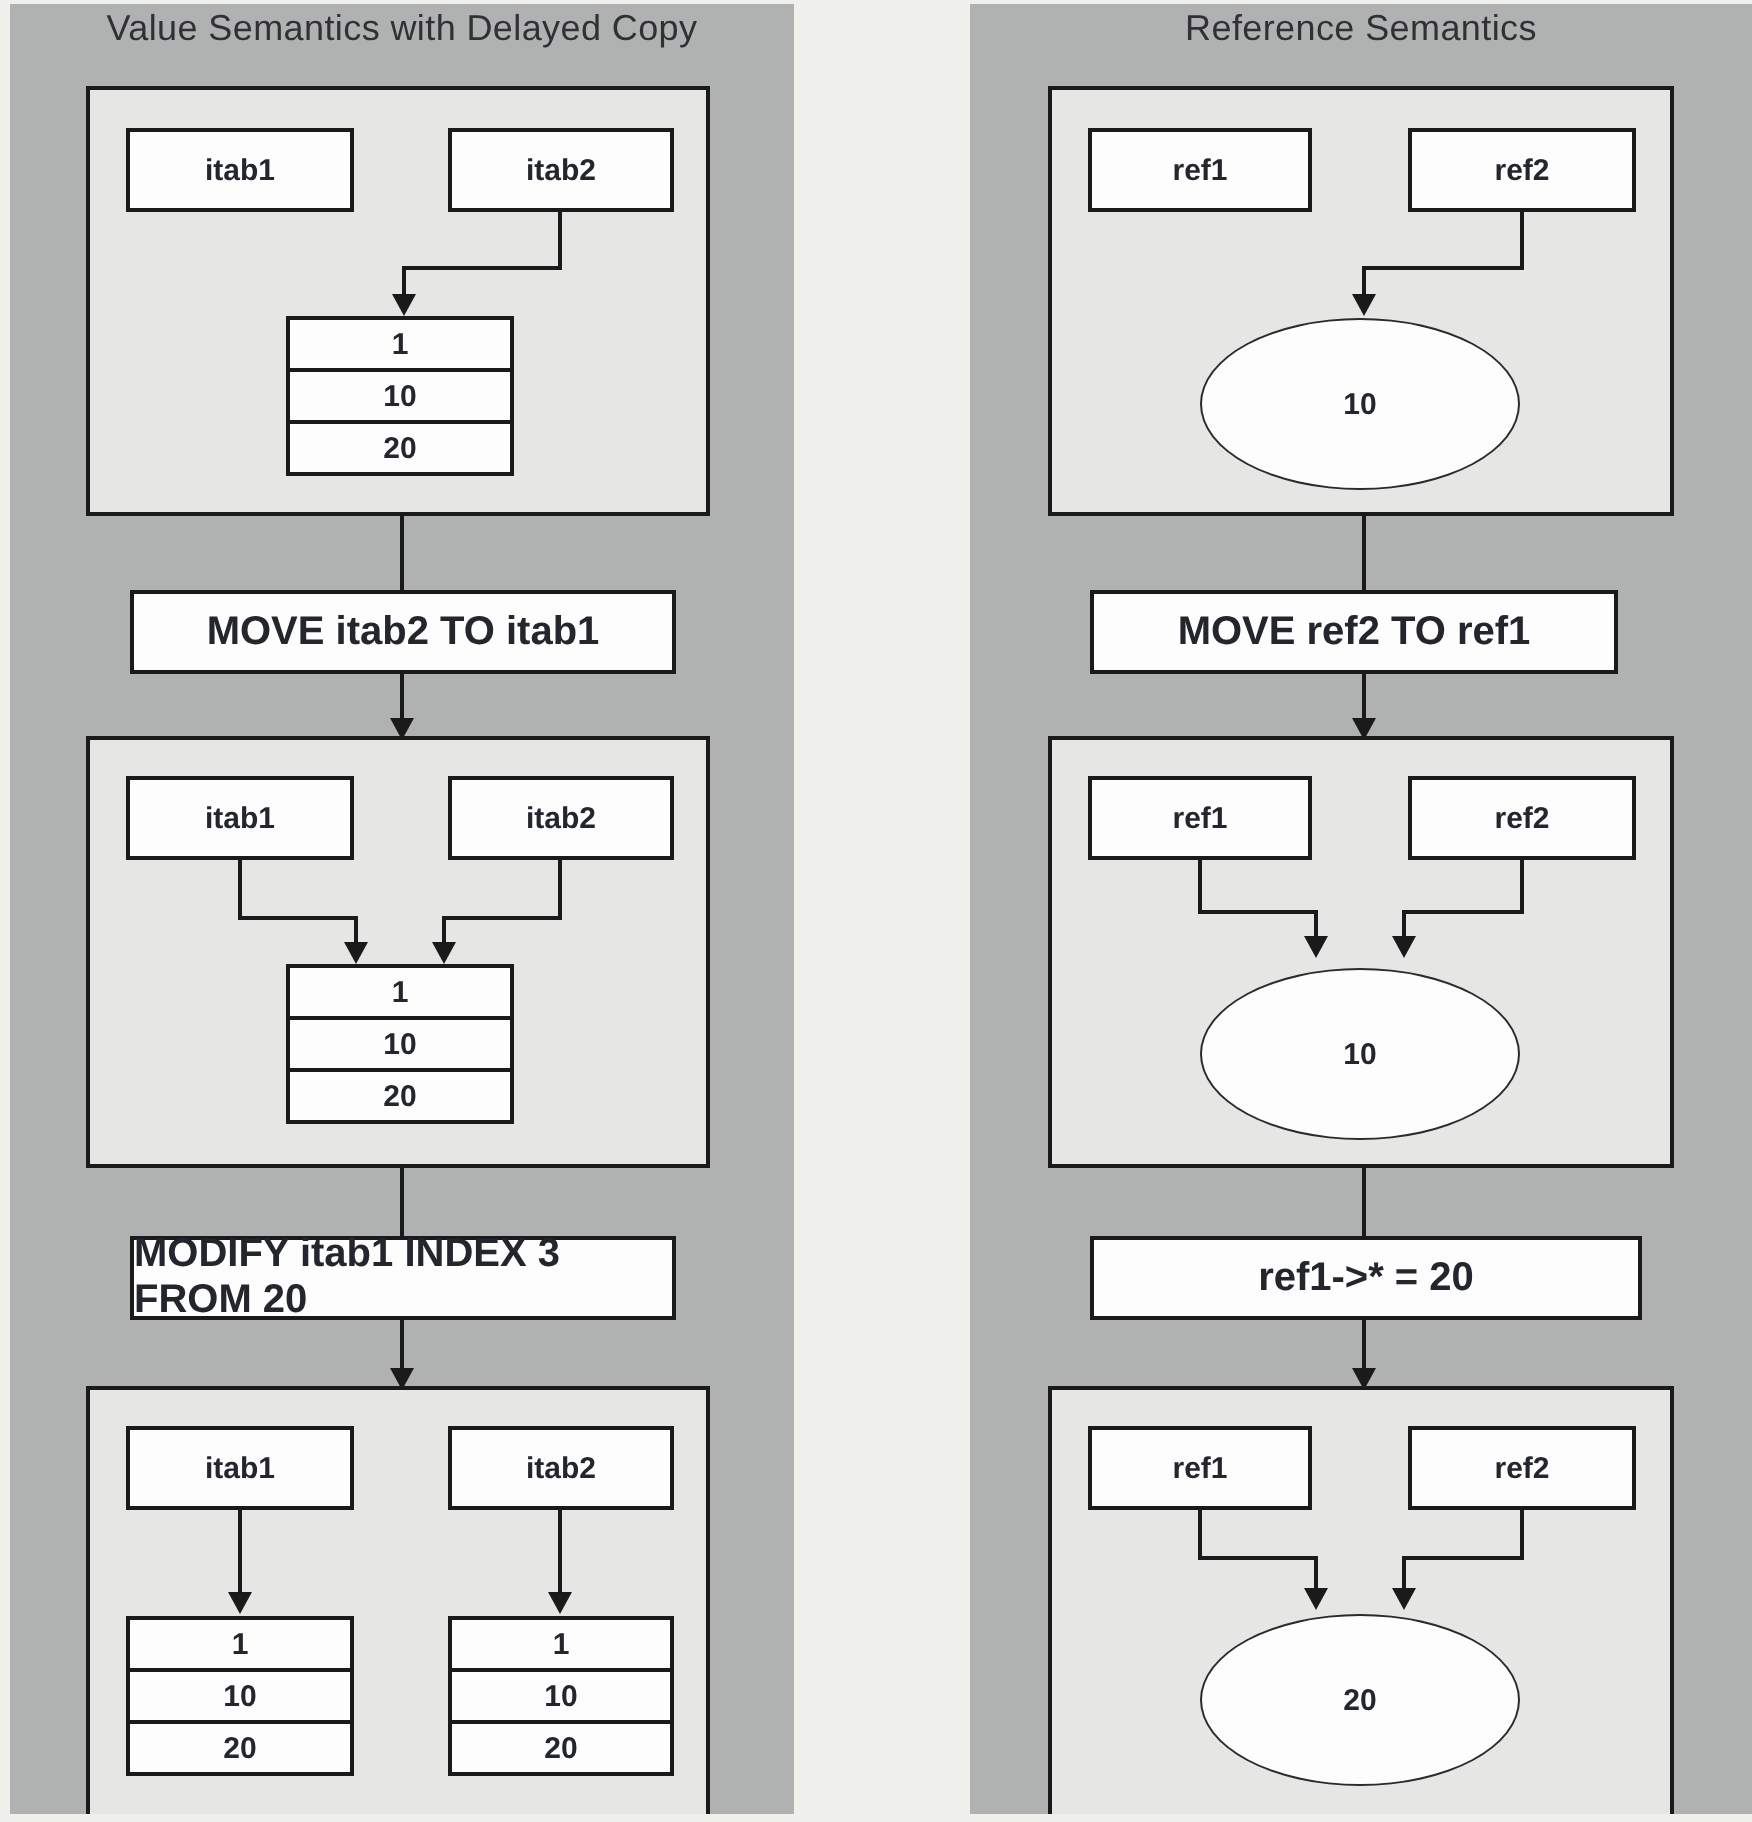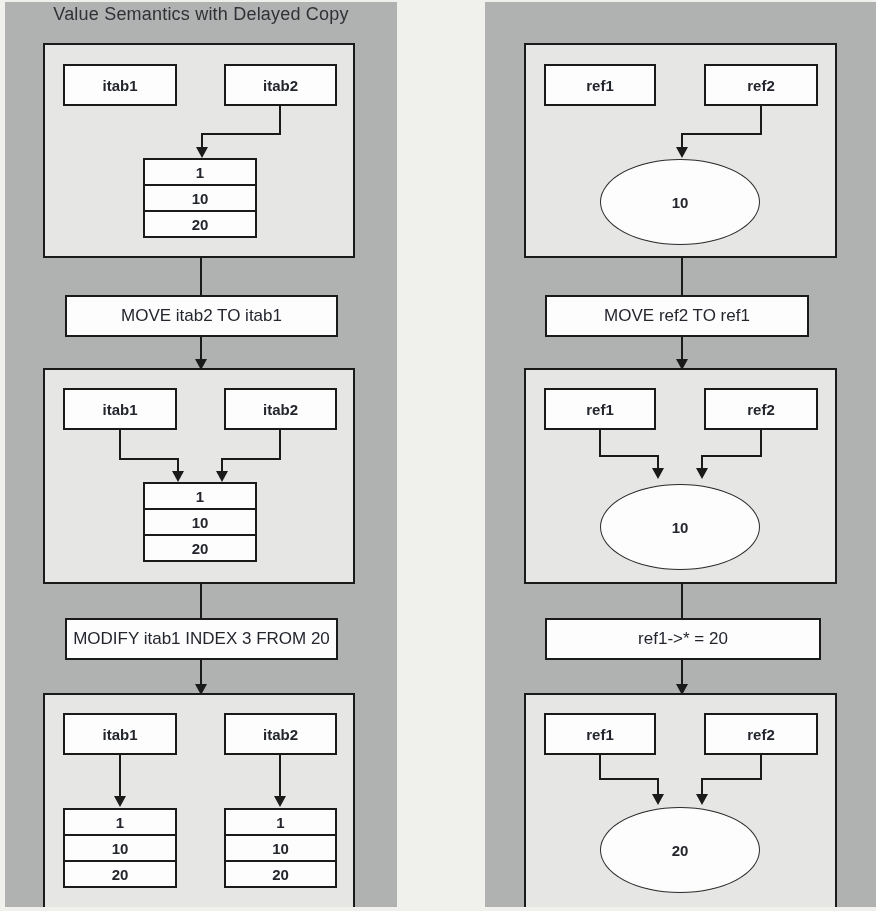--- a/index.html
+++ b/index.html
@@ -13,21 +13,21 @@
   }
   *{margin:0;padding:0;box-sizing:border-box}
   body{font-family:"Liberation Sans",sans-serif;background:#fff}
   #canvas{position:relative;width:876px;height:911px;overflow:hidden;background:var(--page)}
   .panel{position:absolute;top:2px;height:907px;background:var(--panel)}
   .ttl{position:absolute;top:4px;text-align:center;font-weight:normal;font-size:18px;color:var(--title);letter-spacing:.2px}
   .stg{position:absolute;background:var(--stage);border:2px solid var(--line)}
   .vb{position:absolute;width:114px;height:42px;background:var(--boxfill);border:2px solid var(--line);
       display:flex;align-items:center;justify-content:center;font-weight:bold;font-size:15px;color:var(--text)}
   .cmd{position:absolute;height:42px;background:var(--boxfill);border:2px solid var(--line);
-      display:flex;align-items:center;justify-content:center;font-weight:normal;font-size:17px;color:var(--text)}
+      display:flex;align-items:center;justify-content:center;font-weight:bold;font-size:20px;color:var(--text)}
   .vt{position:absolute;width:114px}
   .vt .row{height:28px;margin-top:-2px;background:var(--boxfill);border:2px solid var(--line);
       display:flex;align-items:center;justify-content:center;font-weight:bold;font-size:15px;color:var(--text)}
   .vt .row:first-child{margin-top:0}
   .el{position:absolute;width:160px;height:86px;background:var(--boxfill);border:1.5px solid #2b2b2b;border-radius:50%;
       display:flex;align-items:center;justify-content:center;font-weight:bold;font-size:15px;color:var(--text)}
   .vl{position:absolute;width:2px;background:var(--line)}
   .hl{position:absolute;height:2px;background:var(--line)}
   .ah{position:absolute;width:0;height:0;border-left:6px solid transparent;border-right:6px solid transparent;border-top:11px solid var(--line)}
   .strip{position:absolute;background:var(--page);z-index:6}
@@ -92,20 +92,21 @@
     <div class="row">10</div>
     <div class="row">20</div>
   </div>
   <div class="vt" style="left:224px;top:808px;width:113px">
     <div class="row">1</div>
     <div class="row">10</div>
     <div class="row">20</div>
   </div>
 
   <div class="panel" style="left:485px;width:391px"></div>
+  <div class="ttl" style="left:485px;width:391px">Reference Semantics</div>
 
   <div class="stg" style="left:524px;top:43px;width:313px;height:215px"></div>
   <div class="vb" style="left:544px;top:64px;width:112px">ref1</div>
   <div class="vb" style="left:704px;top:64px">ref2</div>
   <div class="vl" style="left:760px;top:106px;height:29px"></div>
   <div class="hl" style="left:681px;top:133px;width:81px"></div>
   <div class="vl" style="left:681px;top:133px;height:16px"></div>
   <div class="ah" style="left:676px;top:147px"></div>
   <div class="el" style="left:600px;top:159px">10</div>
 

